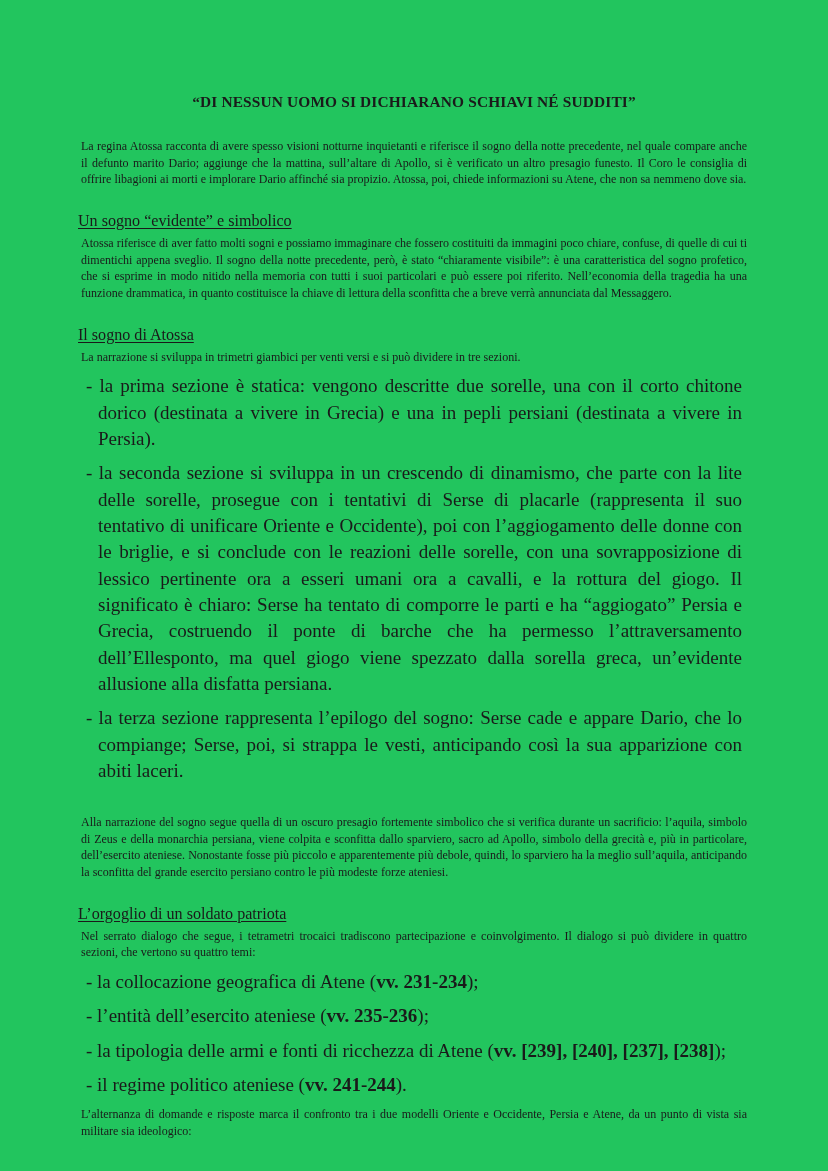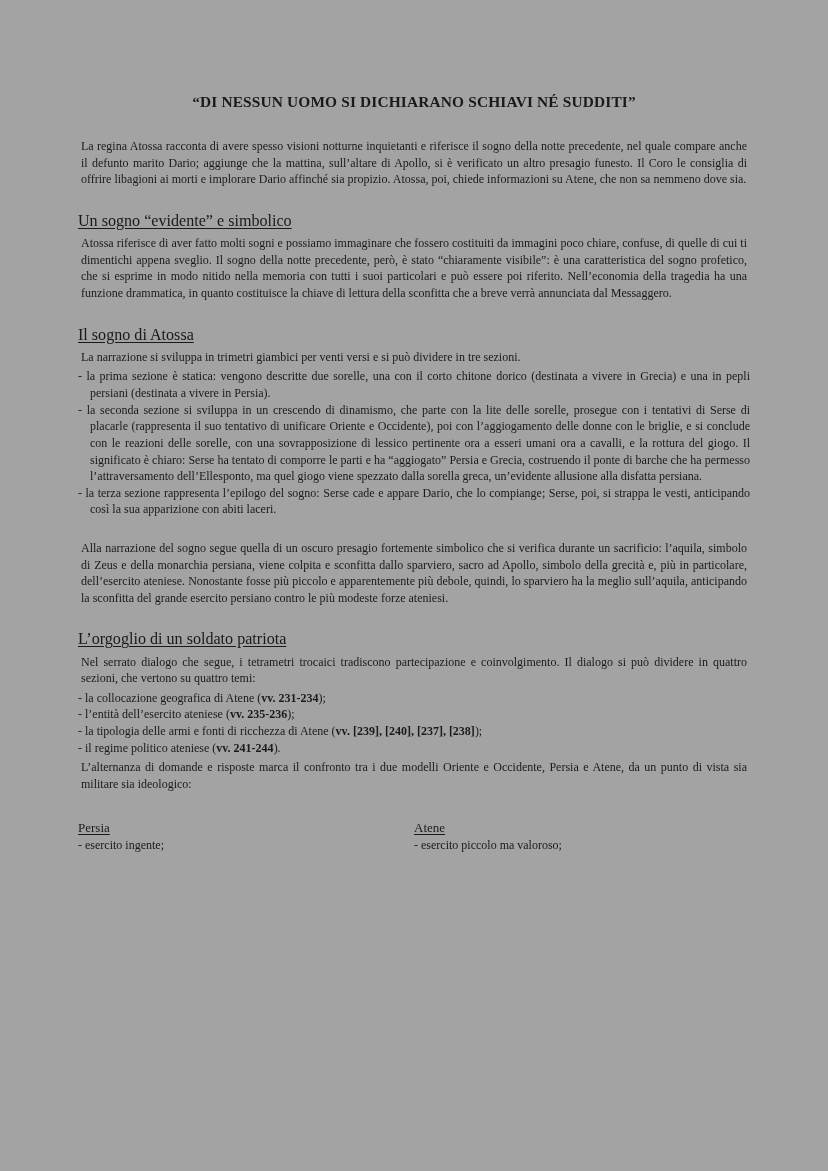--- a/index.html
+++ b/index.html
@@ -14,21 +14,21 @@
     font-family: "Liberation Serif", "DejaVu Serif", serif;
     color: #1a1a1a;
     -webkit-font-smoothing: antialiased;
   }
   .page {
     position: relative;
     width: 828px;
     height: 1171px;
     box-sizing: border-box;
     padding: 92px 78px 40px 78px;
-    background: #a3a3a3;
+    background: #22c55e;
   }
   .doc-title {
     text-align: center;
     font-weight: bold;
     font-size: 15.4px;
     letter-spacing: 0.15px;
     margin: 0 0 26px 0;
     line-height: 1.3;
   }
   .para {
@@ -54,27 +54,27 @@
     text-decoration: underline;
     text-underline-offset: 1.5px;
     margin-top: 12px;
   }
   ul.dash-list {
     list-style: none;
     margin: 0;
     padding: 0;
   }
   ul.dash-list > li {
-    font-size: 12px;
+    font-size: 19px;
     line-height: 1.385;
     text-align: justify;
     text-justify: inter-word;
     padding-left: 12px;
     text-indent: -12px;
-    margin: 0;
+    margin: 8px;
   }
   ul.dash-list.tight > li {
     text-align: left;
   }
   .cols {
     display: flex;
     width: 100%;
   }
   .col {
     width: 50%;

